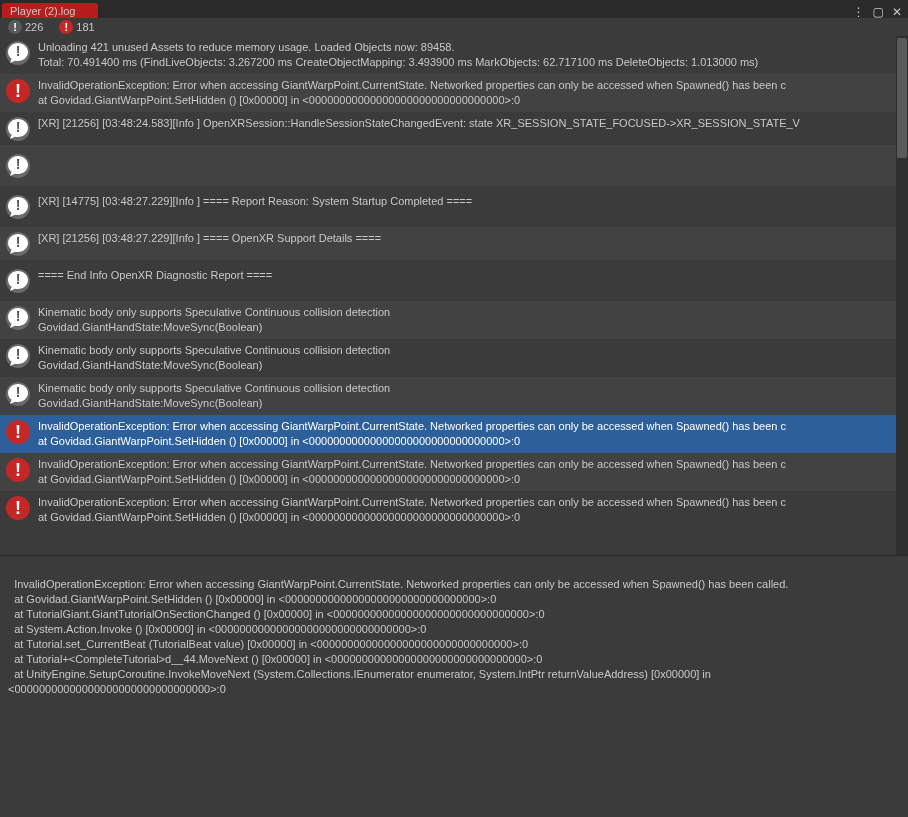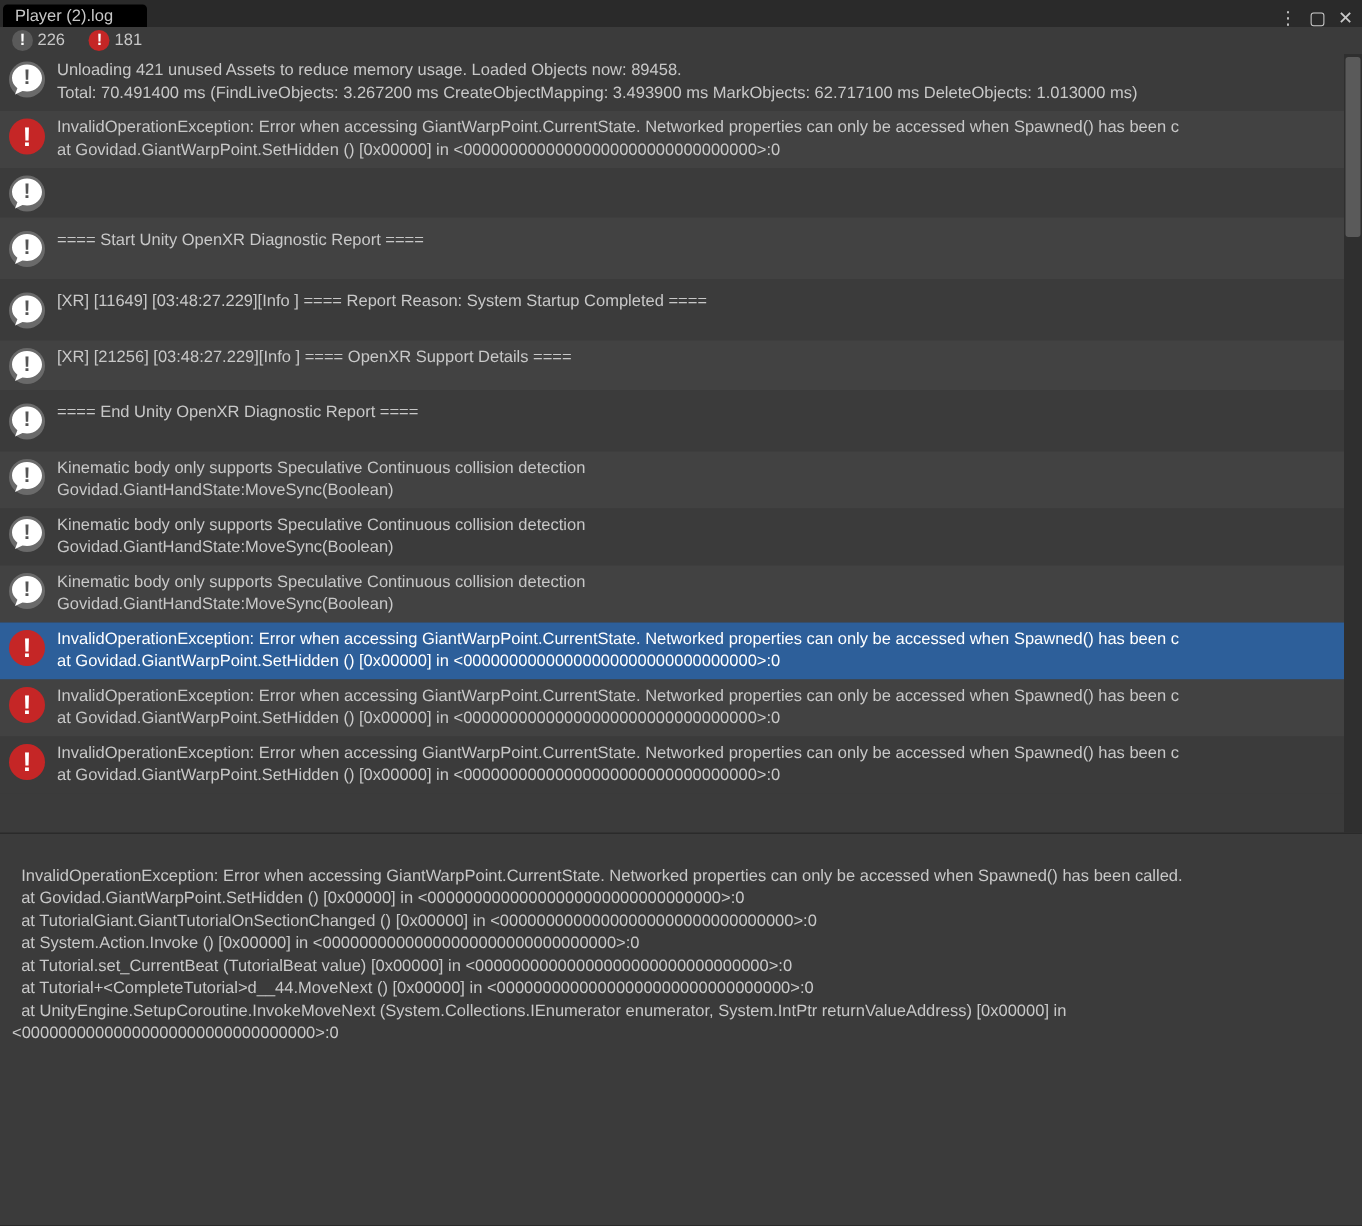--- a/index.html
+++ b/index.html
@@ -1,19 +1,19 @@
 <!DOCTYPE html>
 <html><head>
 <meta charset="utf-8">
 <style>
   * { margin:0; padding:0; box-sizing:border-box; font-family:Arial,Helvetica,sans-serif; }
   html,body { width:908px; height:817px; background:#202020; overflow:hidden; }
 
   .topbar { height:18px; background:#2a2a2a; display:flex; align-items:flex-end; position:relative; }
-  .tab { background:#000000; padding:2px 23px 1px 8px; color:#c8c8c8; font-size:11px; border-top-left-radius:3px; border-top-right-radius:3px; margin-left:2px; }
+  .tab { background:#b91c1c; padding:2px 23px 1px 8px; color:#c8c8c8; font-size:11px; border-top-left-radius:3px; border-top-right-radius:3px; margin-left:2px; }
   .topbar-right { margin-left:auto; display:flex; align-items:center; gap:8px; padding-right:6px; color:#c8c8c8; }
   .topbar-right span { font-size:12px; line-height:1; cursor:default; }
 
   .countbar { height:18px; background:#3b3b3b; display:flex; align-items:center; }
   .count { display:flex; align-items:center; gap:3px; padding:0 8px; color:#c8c8c8; font-size:11px; height:100%; }
   .info-ic, .error-ic { width:14px; height:14px; border-radius:50%; display:flex; align-items:center; justify-content:center; font-weight:bold; font-size:11px; color:#fff; }
   .info-ic { background:#5a5a5a; }
   .error-ic { background:#c52626; }
 
   .loglist { position:relative; height:519px; overflow:hidden; background:#3b3b3b; }
@@ -79,42 +79,40 @@
       </div>
     </div>
     <div class="row odd">
       <div class="big-ic big-info">
         <svg viewBox="0 0 24 24">
           <path fill="#fff" d="M12 2C6.5 2 2 6 2 11c0 2.7 1.4 5.1 3.6 6.8L4 22l5-2.3c1 .2 2 .3 3 .3 5.5 0 10-4 10-9S17.5 2 12 2z"></path>
           <text x="12" y="15" text-anchor="middle" font-size="14" font-weight="bold" fill="#555">!</text>
         </svg>
       </div>
       <div class="lines">
+        <span>[XR] [21256] [03:48:24.583][Info   ] OpenXRSession::HandleSessionStateChangedEvent: state XR_SESSION_STATE_FOCUSED-&gt;XR_SESSION_STATE_V</span>
       </div>
     </div>
     <div class="row even" style="padding-top: 8px; padding-bottom: 8px;">
       <div class="big-ic big-info">
         <svg viewBox="0 0 24 24">
           <path fill="#fff" d="M12 2C6.5 2 2 6 2 11c0 2.7 1.4 5.1 3.6 6.8L4 22l5-2.3c1 .2 2 .3 3 .3 5.5 0 10-4 10-9S17.5 2 12 2z"></path>
           <text x="12" y="15" text-anchor="middle" font-size="14" font-weight="bold" fill="#555">!</text>
         </svg>
       </div>
-      <div class="lines">
-        <span>==== Start Unity OpenXR Diagnostic Report ====</span>
-      </div>
     </div>
     <div class="row odd" style="padding-top: 8px; padding-bottom: 8px;">
       <div class="big-ic big-info">
         <svg viewBox="0 0 24 24">
           <path fill="#fff" d="M12 2C6.5 2 2 6 2 11c0 2.7 1.4 5.1 3.6 6.8L4 22l5-2.3c1 .2 2 .3 3 .3 5.5 0 10-4 10-9S17.5 2 12 2z"></path>
           <text x="12" y="15" text-anchor="middle" font-size="14" font-weight="bold" fill="#555">!</text>
         </svg>
       </div>
       <div class="lines">
-        <span>[XR] [11649] [03:48:27.229][Info   ] ==== Report Reason: System Startup Completed ====</span>
+        <span>[XR] [14775] [03:48:27.229][Info   ] ==== Report Reason: System Startup Completed ====</span>
       </div>
     </div>
     <div class="row even">
       <div class="big-ic big-info">
         <svg viewBox="0 0 24 24">
           <path fill="#fff" d="M12 2C6.5 2 2 6 2 11c0 2.7 1.4 5.1 3.6 6.8L4 22l5-2.3c1 .2 2 .3 3 .3 5.5 0 10-4 10-9S17.5 2 12 2z"></path>
           <text x="12" y="15" text-anchor="middle" font-size="14" font-weight="bold" fill="#555">!</text>
         </svg>
       </div>
       <div class="lines">
@@ -122,21 +120,21 @@
       </div>
     </div>
     <div class="row odd" style="padding-top: 8px; padding-bottom: 8px;">
       <div class="big-ic big-info">
         <svg viewBox="0 0 24 24">
           <path fill="#fff" d="M12 2C6.5 2 2 6 2 11c0 2.7 1.4 5.1 3.6 6.8L4 22l5-2.3c1 .2 2 .3 3 .3 5.5 0 10-4 10-9S17.5 2 12 2z"></path>
           <text x="12" y="15" text-anchor="middle" font-size="14" font-weight="bold" fill="#555">!</text>
         </svg>
       </div>
       <div class="lines">
-        <span>==== End Unity OpenXR Diagnostic Report ====</span>
+        <span>==== End Info OpenXR Diagnostic Report ====</span>
       </div>
     </div>
     <div class="row even">
       <div class="big-ic big-info">
         <svg viewBox="0 0 24 24">
           <path fill="#fff" d="M12 2C6.5 2 2 6 2 11c0 2.7 1.4 5.1 3.6 6.8L4 22l5-2.3c1 .2 2 .3 3 .3 5.5 0 10-4 10-9S17.5 2 12 2z"></path>
           <text x="12" y="15" text-anchor="middle" font-size="14" font-weight="bold" fill="#555">!</text>
         </svg>
       </div>
       <div class="lines">

